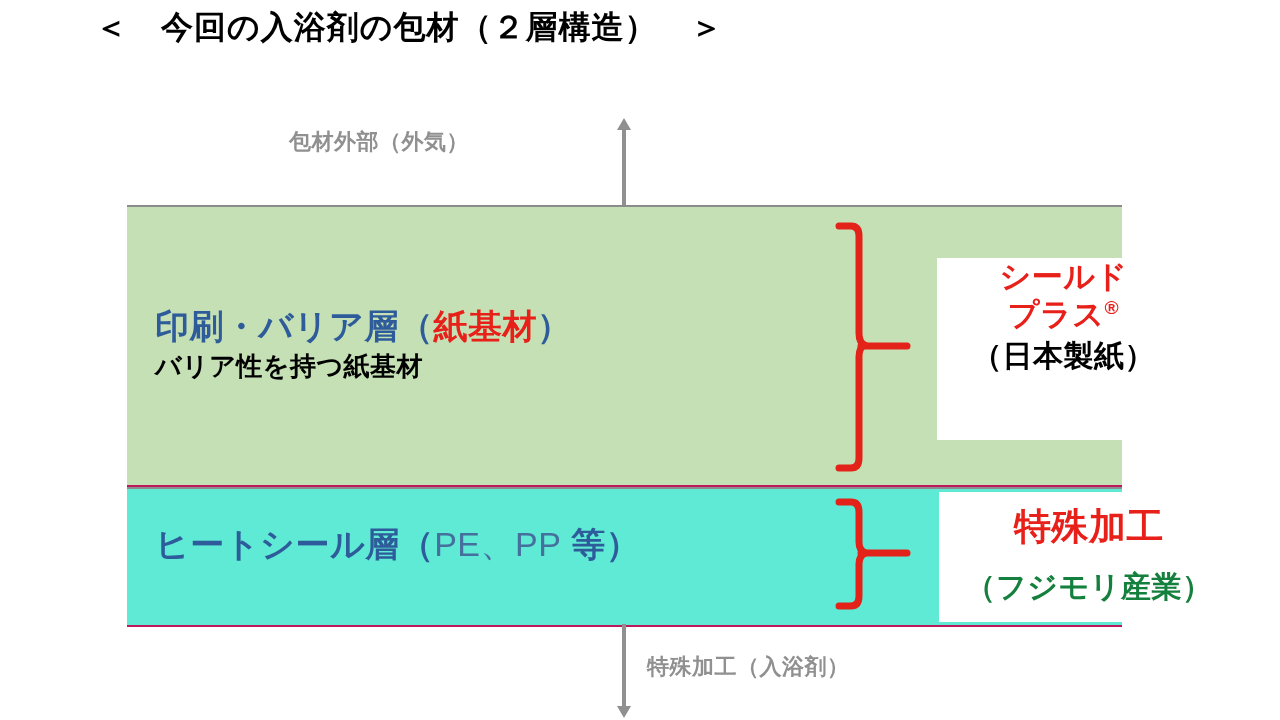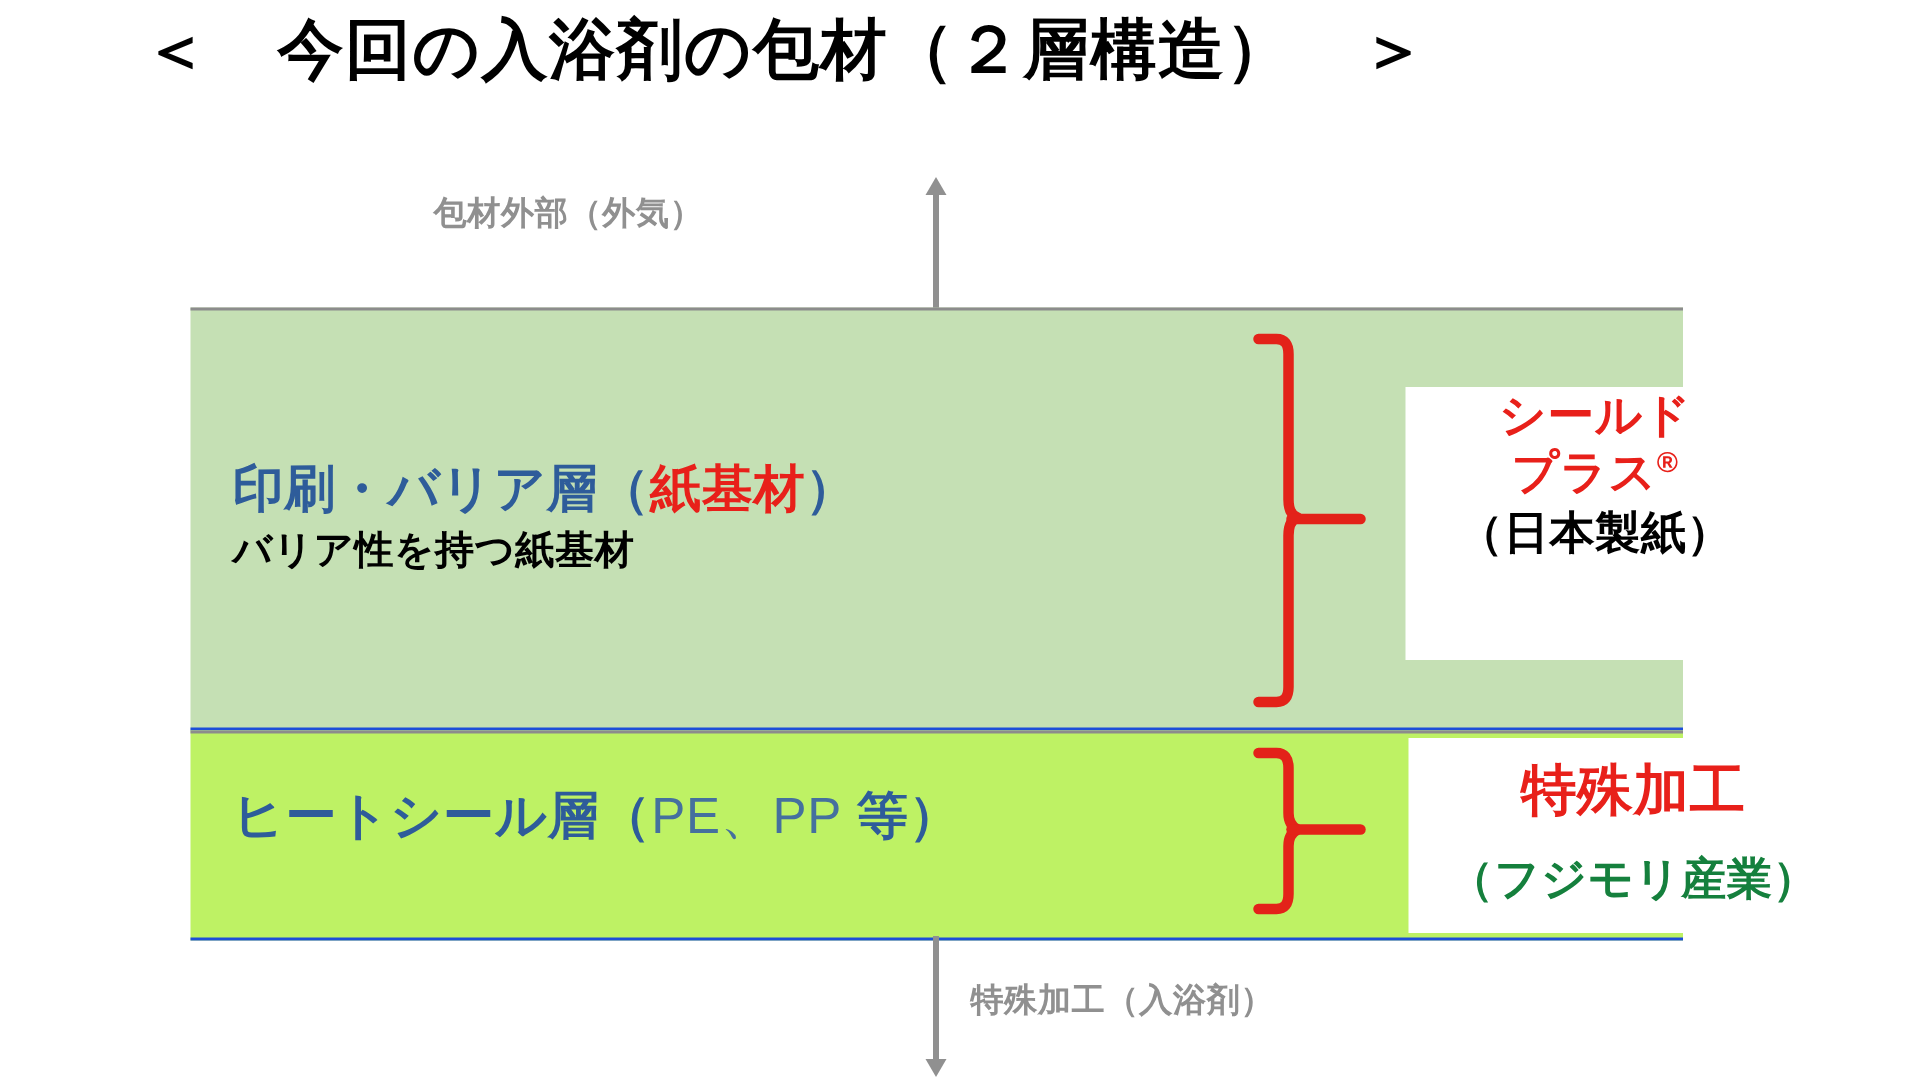--- a/index.html
+++ b/index.html
@@ -17,21 +17,21 @@
     background: #ffffff;
     overflow: hidden;
   }
 
   
   .title {
     position: absolute;
     left: 95px;
     top: 8px;
     width: 900px;
-    font-size: 44px;
+    font-size: 32px;
     font-weight: bold;
     color: #000000;
     letter-spacing: 1px;
     white-space: nowrap;
     line-height: 1.2;
   }
 
   
   .env-label {
     position: absolute;
@@ -78,21 +78,21 @@
     border-top: 12px solid #909090;
   }
 
   
   .layer {
     position: absolute;
     left: 127px;
     width: 995px;
     box-sizing: border-box;
     border-top: 2px solid #8c8c8c;
-    border-bottom: 2px solid #1d4ed8;
+    border-bottom: 2px solid #be185d;
   }
   .layer-green {
     top: 205px;
     height: 282px;
   }
   .layer-cream {
     top: 487px;
     height: 140px;
   }
 
@@ -202,21 +202,21 @@
 
   <div class="layer layer-green" style="background:#C5E0B4;">
     <div class="layer-text">
       <div class="layer-title">
         <span class="t-blue">印刷・バリア層（</span><span class="t-red">紙基材</span><span class="t-blue">）</span>
       </div>
       <div class="layer-sub">バリア性を持つ紙基材</div>
     </div>
   </div>
 
-  <div class="layer layer-cream" style="background:#bef264;">
+  <div class="layer layer-cream" style="background:#5eead4;">
     <div class="layer-text">
       <div class="layer-title">
         <span class="t-blue">ヒートシール層（</span><span class="t-light">PE、PP</span><span class="t-blue"> 等）</span>
       </div>
     </div>
   </div>
 
   <div class="brace brace-green">
     <svg width="80" height="250" viewBox="0 0 80 250" xmlns="http://www.w3.org/2000/svg">
       <path d="M6 4 L18 4 Q26 4 26 14 L26 111 Q26 121 32 123 Q26 125 26 135 L26 236 Q26 246 18 246 L6 246" fill="none" stroke="#E32219" stroke-width="7" stroke-linecap="round" stroke-linejoin="round"></path>

